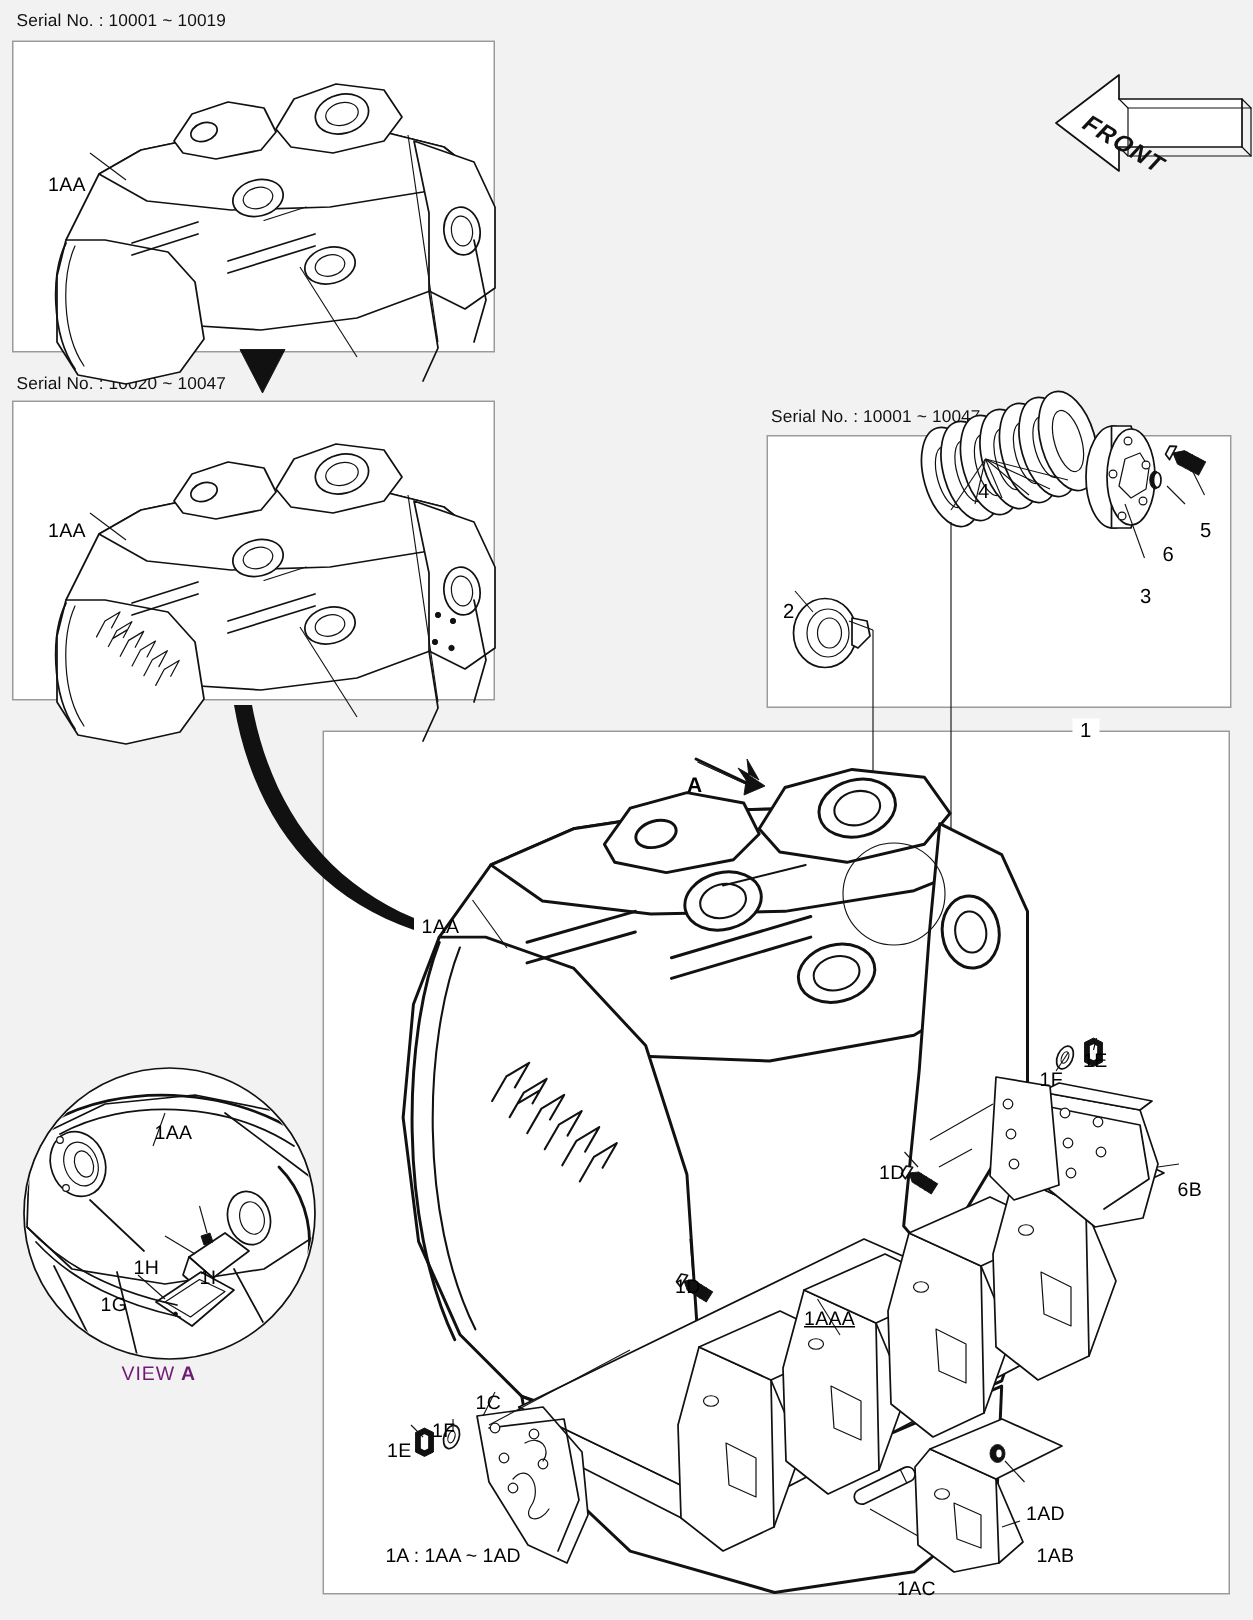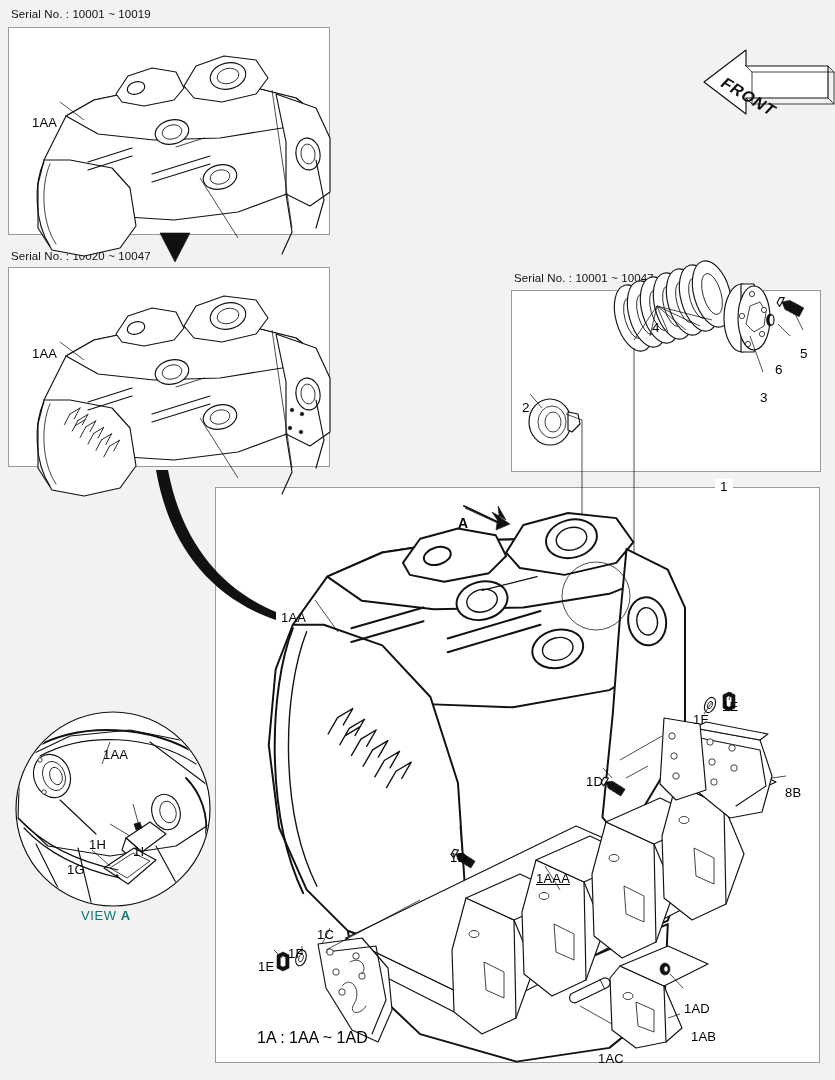--- a/index.html
+++ b/index.html
@@ -31,28 +31,28 @@
     color:#000;
     white-space:nowrap;
     letter-spacing:0.2px;
     margin-top:24px;
   }
   .lbl.num{font-size:13.5px;}
   .lbl.bold{font-weight:bold;}
   .viewcap{
     position:absolute;
     font-size:13px;
-    color:#0f766e;
+    color:#701a75;
     white-space:nowrap;
     letter-spacing:0.6px;
   }
   .viewcap b{font-weight:bold;margin-left:4px;}
   .range-cap{
     position:absolute;
-    font-size:16px;
+    font-size:13px;
     color:#000;
     white-space:nowrap;
   }
   .panel-num{
     position:absolute;
     font-size:13.5px;
     background:#ffffff;
     padding:0 5px;
     color:#000;
   }
@@ -508,21 +508,21 @@
   <div class="lbl num" style="left:775px;top:338px;">6</div>
 
   <div style="position:absolute;left:729px;top:75px;font-size:16px;font-weight:bold;
               letter-spacing:1px;transform:rotate(31deg) skewX(-12deg);
               transform-origin:left top;color:#111;">FRONT</div>
 
   <div class="lbl bold" style="left:458px;top:491px;font-size:14px;">A</div>
 
   <div class="lbl" style="left:281px;top:586px;">1AA</div>
   <div class="lbl" style="left:536px;top:847px;text-decoration:underline;">1AAA</div>
-  <div class="lbl" style="left:785px;top:761px;">8B</div>
+  <div class="lbl" style="left:785px;top:761px;">6B</div>
   <div class="lbl" style="left:317px;top:903px;">1C</div>
   <div class="lbl" style="left:450px;top:826px;">1D</div>
   <div class="lbl" style="left:586px;top:750px;">1D</div>
   <div class="lbl" style="left:258px;top:935px;">1E</div>
   <div class="lbl" style="left:288px;top:922px;">1F</div>
   <div class="lbl" style="left:722px;top:675px;">1E</div>
   <div class="lbl" style="left:693px;top:688px;">1F</div>
   <div class="lbl" style="left:691px;top:1005px;">1AB</div>
   <div class="lbl" style="left:598px;top:1027px;">1AC</div>
   <div class="lbl" style="left:684px;top:977px;">1AD</div>

